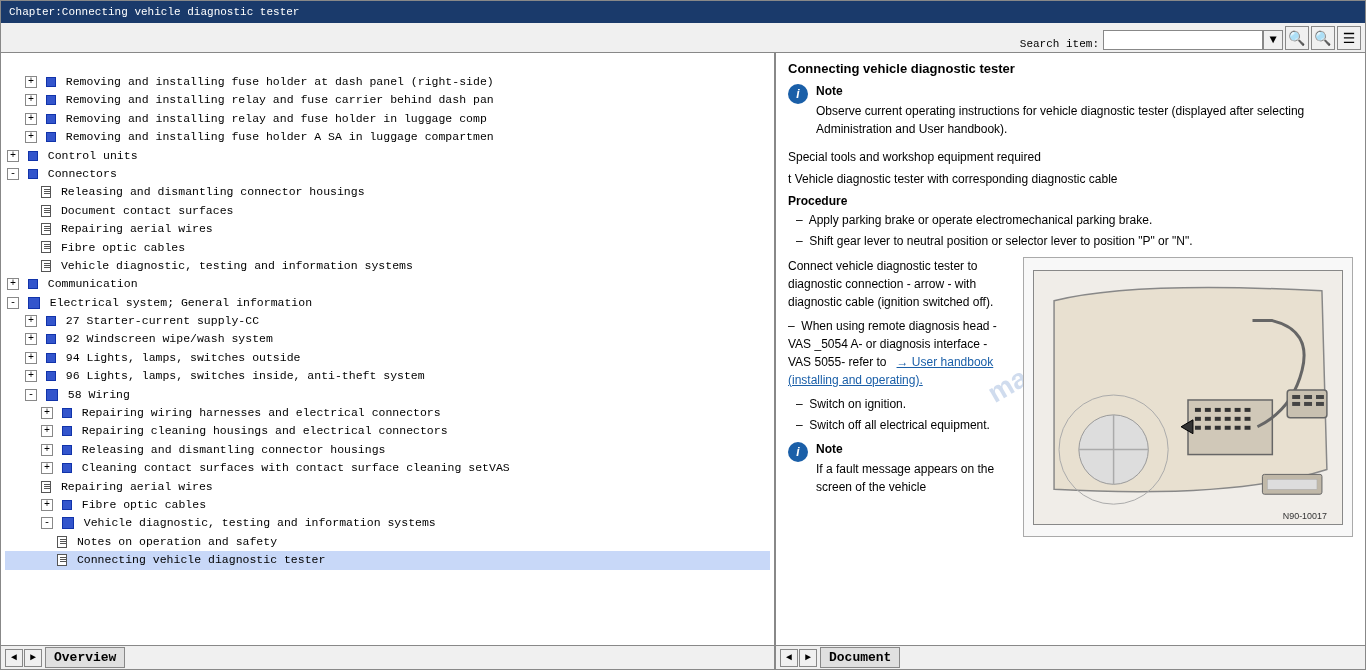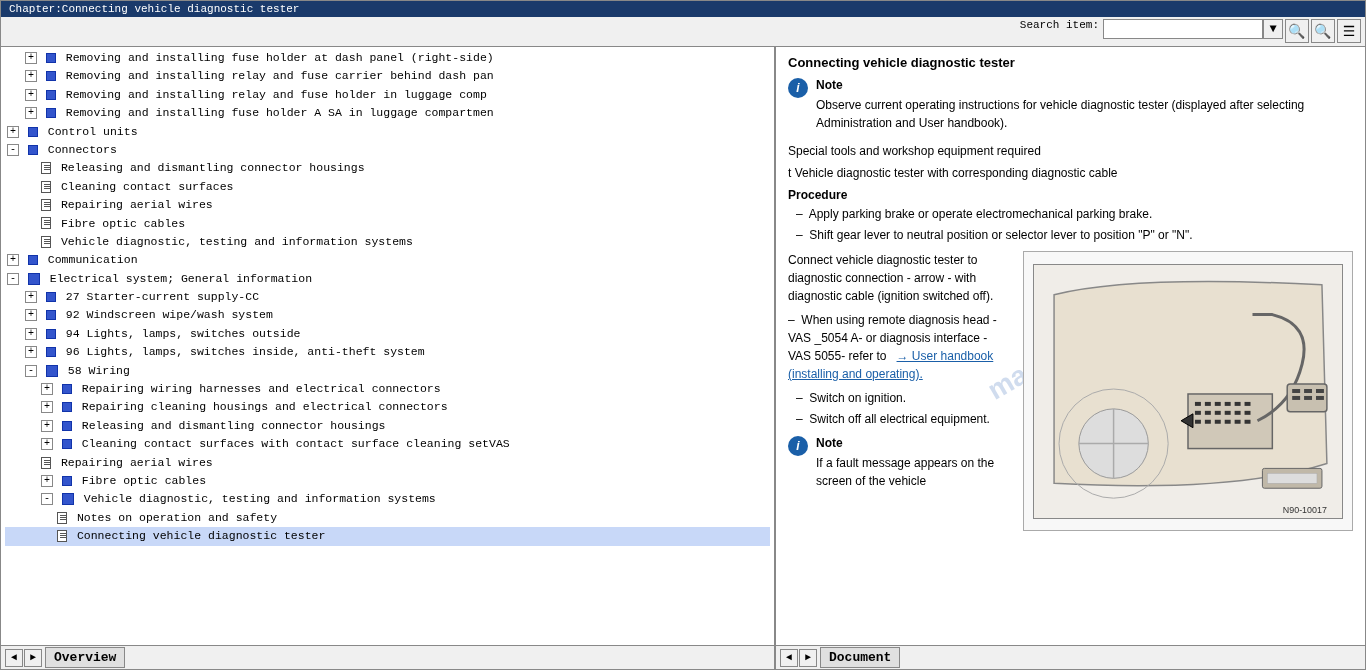--- a/index.html
+++ b/index.html
@@ -1,33 +1,33 @@
 <!DOCTYPE html>
 <html><head>
   <meta charset="utf-8">
   <style>
     * { margin: 0; padding: 0; box-sizing: border-box; }
     body { font-family: 'Courier New', monospace; font-size: 12px; background: #c0c0c0; width: 1366px; height: 670px; overflow: hidden; }
     
     .window { width: 1366px; height: 670px; display: flex; flex-direction: column; background: #f0f0f0; border: 1px solid #888; }
     
-    .title-bar { background: #1a3a6b; color: white; padding: 3px 8px; font-size: 11px; display: flex; align-items: center; height: 16px; flex-shrink: 0; }
-    
-    .toolbar { background: #f0f0f0; border-bottom: 1px solid #888; padding: 2px 4px; display: flex; align-items: flex-start; height: 30px; flex-shrink: 0; }
+    .title-bar { background: #1a3a6b; color: white; padding: 3px 8px; font-size: 11px; display: flex; align-items: center; height: 22px; flex-shrink: 0; }
+    
+    .toolbar { background: #f0f0f0; border-bottom: 1px solid #888; padding: 2px 4px; display: flex; align-items: flex-end; height: 30px; flex-shrink: 0; }
     .toolbar-spacer { flex: 1; }
     .search-label { font-size: 11px; margin-right: 4px; }
     .search-input { width: 160px; height: 20px; border: 1px solid #888; background: white; font-size: 11px; padding: 1px 3px; }
     .search-dropdown { width: 20px; height: 20px; border: 1px solid #888; background: #f0f0f0; cursor: pointer; display: flex; align-items: center; justify-content: center; }
     .toolbar-btn { width: 24px; height: 24px; border: 1px solid #888; background: #f0f0f0; margin-left: 2px; cursor: pointer; display: flex; align-items: center; justify-content: center; font-size: 14px; }
     
     .main-content { display: flex; flex: 1; overflow: hidden; }
     
     .left-panel { width: 775px; background: white; border-right: 2px solid #888; display: flex; flex-direction: column; overflow: hidden; }
     
-    .tree-area { flex: 1; overflow-y: auto; overflow-x: hidden; padding: 2px 4px; font-size: 11.5px; font-family: 'Courier New', monospace; background: white; }
+    .tree-area { flex: 1; overflow-y: auto; overflow-x: hidden; padding: 20px 4px; font-size: 11.5px; font-family: 'Courier New', monospace; background: white; }
     
     .tree-item { white-space: nowrap; line-height: 1.6; cursor: pointer; padding-left: 2px; }
     
     .indent1 { padding-left: 20px; }
     .indent2 { padding-left: 36px; }
     .indent3 { padding-left: 52px; }
     .blue-square { display: inline-block; width: 10px; height: 10px; background: #3355cc; margin-right: 3px; vertical-align: middle; border: 1px solid #1133aa; }
     .page-icon { display: inline-block; width: 10px; height: 12px; border: 1px solid #555; background: white; margin-right: 3px; vertical-align: middle; font-size: 0; position: relative; }
     .page-icon::after { content: ''; position: absolute; top: 2px; left: 2px; width: 6px; height: 1px; background: #555; box-shadow: 0 2px 0 #555, 0 4px 0 #555; }
     
@@ -119,21 +119,21 @@
           <span class="expand-icon">-</span>
           <span class="blue-square"></span>
           <span>Connectors</span>
         </div>
         <div class="tree-item indent2">
           <span class="page-icon"></span>
           <span>Releasing and dismantling connector housings</span>
         </div>
         <div class="tree-item indent2">
           <span class="page-icon"></span>
-          <span>Cleaning contact surfaces</span>
+          <span>Document contact surfaces</span>
         </div>
         <div class="tree-item indent2">
           <span class="page-icon"></span>
           <span>Repairing aerial wires</span>
         </div>
         <div class="tree-item indent2">
           <span class="page-icon"></span>
           <span>Fibre optic cables</span>
         </div>
         <div class="tree-item indent2">

